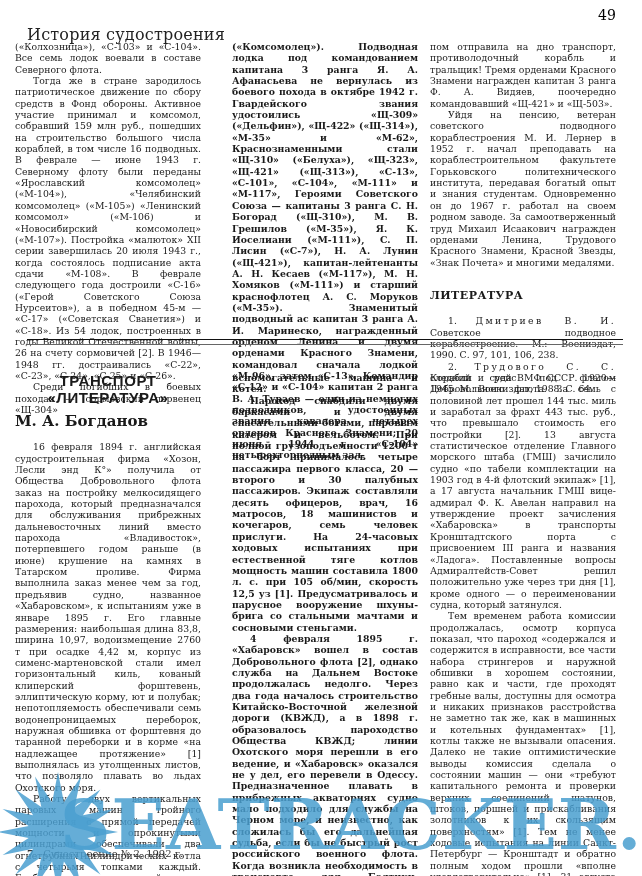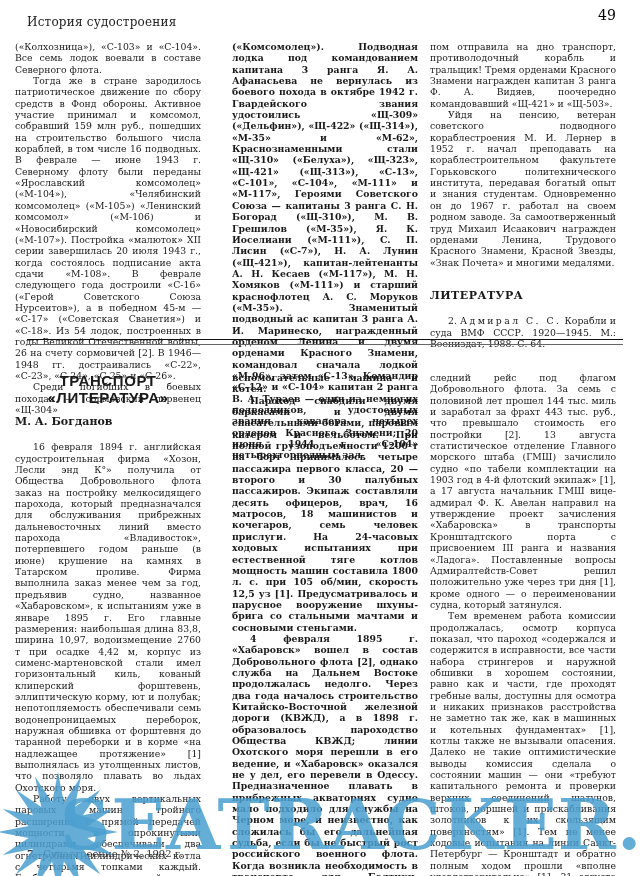--- a/index.html
+++ b/index.html
@@ -2,22 +2,22 @@
 <html><head>
 <meta charset="utf-8">
 <style>
   html, body { margin: 0; padding: 0; background: #ffffff; }
   body {
     width: 642px; height: 876px; position: relative; overflow: hidden;
     font-family: "DejaVu Serif", "Liberation Serif", serif;
     color: #1a1a1a;
   }
   .running-head {
-    position: absolute; left: 27px; top: 15px;
-    font-size: 12px; letter-spacing: 0.2px; color: #222; text-align: right;
+    position: absolute; left: 27px; top: 25px;
+    font-size: 16px; letter-spacing: 0.2px; color: #222; text-align: right;
   }
   .page-number {
     position: absolute; left: 598px; top: 7px;
     font-size: 14px; color: #000000;
   }
   .col {
     position: absolute; width: 186px;
     font-size: 9.3px; line-height: 11.35px; text-align: justify;
     hyphens: manual;
   }
@@ -43,21 +43,21 @@
   .article-title {
     font-family: "Liberation Sans", sans-serif;
     font-weight: bold; font-size: 15px; line-height: 17px; letter-spacing: 0.6px;
     margin: 0 0 10px 0 !important; text-align: center;
   }
   .article-subtitle {
     font-style: italic; font-size: 9.6px; text-align: left;
     margin: 0 0 8px 0 !important;
   }
   .article-author {
-    font-weight: bold; font-size: 11px; text-align: left;
+    font-weight: bold; font-size: 15px; text-align: left;
     margin: 0 0 14px 0 !important;
   }
   .footer {
     position: absolute; left: 27px; top: 848px; font-size: 10px; color: #333;
   }
   .footer .num { font-weight: bold; margin-right: 6px; }
 
   .watermark {
     position: absolute; left: 0; top: 770px; width: 642px; height: 106px;
     pointer-events: none;
@@ -83,22 +83,27 @@
 
 <div class="col c2 top">
   <p>(«Комсомолец»). Подводная лодка под командованием капитана 3 ранга Я. А. Афанасьева не вернулась из боевого похода в октябре 1942 г. Гвардейского звания удостоились «Щ-309» («Дельфин»), «Щ-422» («Щ-314»), «М-35» и «М-62», Краснознаменными стали «Щ-310» («Белуха»), «Щ-323», «Щ-421» («Щ-313»), «С-13», «С-101», «С-104», «М-111» и «М-117», Героями Советского Союза — капитаны 3 ранга С. Н. Богорад («Щ-310»), М. В. Грешилов («М-35»), Я. К. Иоселиани («М-111»), С. П. Лисин («С-7»), Н. А. Лунин («Щ-421»), капитан-лейтенанты А. Н. Кесаев («М-117»), М. Н. Хомяков («М-111») и старший краснофлотец А. С. Моруков («М-35»). Знаменитый подводный ас капитан 3 ранга А. И. Маринеско, награжденный орденом Ленина и двумя орденами Красного Знамени, командовал сначала лодкой «М-96», затем «С-13». Командир «С-12» и «С-104» капитан 2 ранга В. А. Тураев — один из немногих подводников, удостоенных звания кавалера четырех орденов Красного Знамени; 20 июня 1944 г. «С-104» четырехторпедным зал-</p>
 </div>
 
 <div class="col c3 top">
   <p>пом отправила на дно транспорт, противолодочный корабль и тральщик! Тремя орденами Красного Знамени награжден капитан 3 ранга Ф. А. Видяев, поочередно командовавший «Щ-421» и «Щ-503».</p>
   <p class="ind">Уйдя на пенсию, ветеран советского подводного кораблестроения М. И. Лернер в 1952 г. начал преподавать на кораблестроительном факультете Горьковского политехнического института, передавая богатый опыт и знания студентам. Одновременно он до 1967 г. работал на своем родном заводе. За самоотверженный труд Михаил Исаакович награжден орденами Ленина, Трудового Красного Знамени, Красной Звезды, «Знак Почета» и многими медалями.</p>
   <p class="lit-heading">ЛИТЕРАТУРА</p>
   <p class="ind">
+    <span>1.</span>
+    <span class="spaced">Дмитриев В. И.</span>
+    <span>Советское подводное кораблестроение. М.: Воениздат, 1990. С. 97, 101, 106, 238.</span>
+  </p>
+  <p class="ind">
     <span>2.</span>
-    <span class="spaced">Адмирал С. С.</span>
+    <span class="spaced">Трудового С. С.</span>
     <span>Корабли и суда ВМФ СССР. 1920—1945. М.: Воениздат, 1988. С. 64.</span>
   </p>
 </div>
 
 <div class="divider"></div>
 
 <div class="col c1 bottom">
   <p class="article-title">
     <span>ТРАНСПОРТ</span><br>
     <span>«ЛИТЕРАТУРА»</span>

